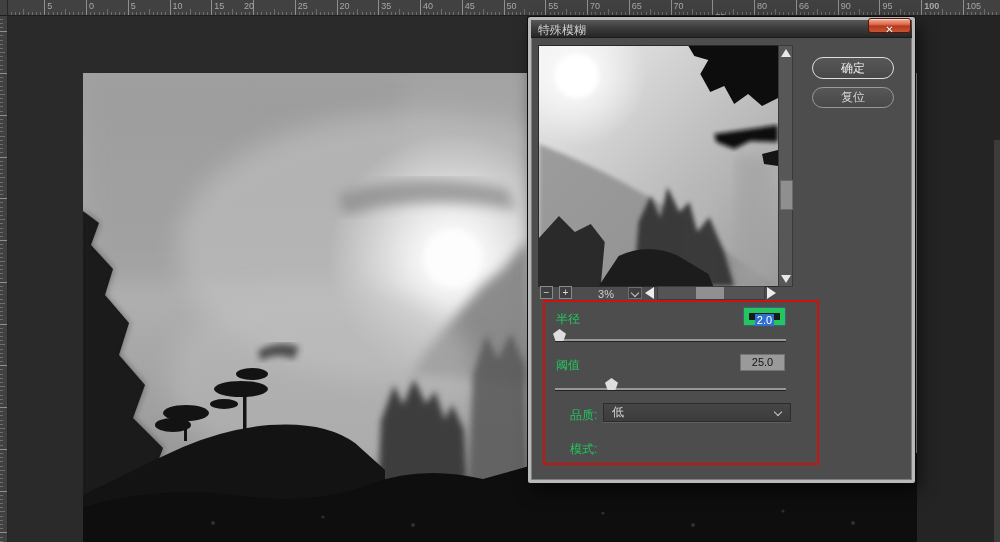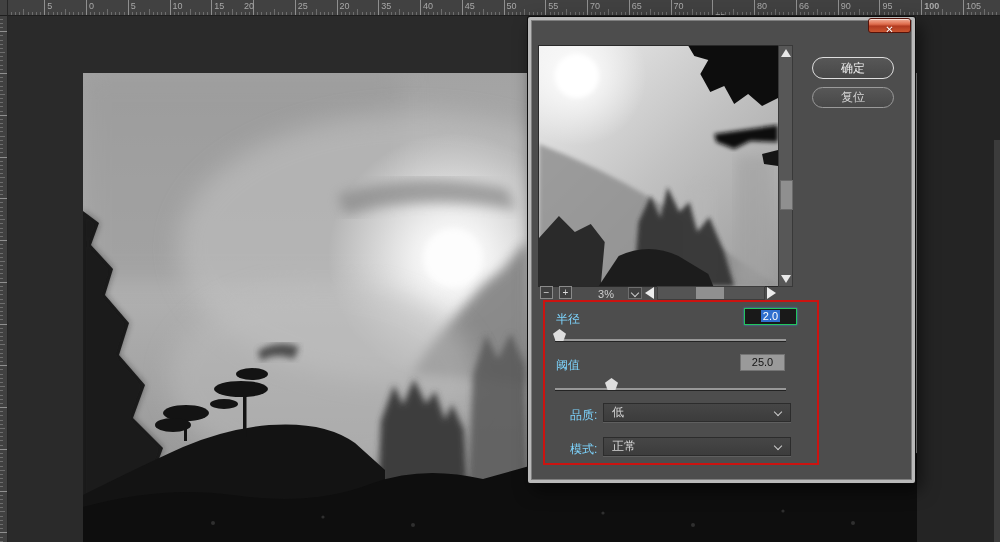--- a/index.html
+++ b/index.html
@@ -69,23 +69,23 @@
   .htrack .thumb{position:absolute;left:38px;top:0;width:28px;height:12px;background:#909090;}
   .hright{position:absolute;left:236px;top:267px;border-top:6px solid transparent;
           border-bottom:6px solid transparent;border-left:9px solid #ececec;cursor:pointer;}
 
   .pill{position:absolute;left:281px;width:82px;background:linear-gradient(#575757,#484848);
         border-radius:11px;color:#ececec;font-size:12px;text-align:center;cursor:pointer;
         box-sizing:border-box;}
   .ok{top:37px;height:22px;line-height:20px;border:1px solid #dedede;}
   .reset{top:67px;height:21px;line-height:19px;border:1px solid #9a9a9a;color:#d6d6d6;}
 
-  .flabel{position:absolute;font-size:12px;color:#7dd3fc;}
+  .flabel{position:absolute;font-size:12px;color:#22c55e;}
   .field{position:absolute;height:17px;box-sizing:border-box;font-size:11px;text-align:center;}
-  .radius-field{left:213px;top:288px;width:53px;background:#191919;border:1px solid #22c55e;
+  .radius-field{left:213px;top:288px;width:41px;background:#191919;border:5px solid #22c55e;
                 box-shadow:0 0 2px #3d7fd4;line-height:15px;}
   .radius-field .sel{background:#2f6fce;color:#fff;padding:0 2px;}
   .threshold-field{left:209px;top:334px;width:45px;background:#9a9a9a;color:#141414;
                    border:1px solid #747474;line-height:15px;}
 
   .slider{position:absolute;left:24px;width:231px;height:15px;cursor:pointer;}
   .slider .track{position:absolute;left:0;right:0;bottom:1px;height:2px;background:#989898;
                  border-bottom:1px solid #232323;}
   .slider .sthumb{position:absolute;bottom:2px;width:13px;height:12px;background:#dedede;
                   clip-path:polygon(50% 0%,100% 40%,80% 100%,20% 100%,0% 40%);
@@ -554,20 +554,23 @@
       <div class="vtick" style="top: 503.832px; width: 3px; background: rgb(109, 109, 109);"></div>
       <div class="vtick" style="top: 508.008px; width: 3px; background: rgb(109, 109, 109);"></div>
       <div class="vtick" style="top: 512.184px; width: 3px; background: rgb(109, 109, 109);"></div>
       <div class="vtick" style="top: 516.36px; width: 8px; background: rgb(143, 143, 143);"></div>
       <div class="vtick" style="top: 520.536px; width: 3px; background: rgb(109, 109, 109);"></div>
       <div class="vtick" style="top: 524.712px; width: 3px; background: rgb(109, 109, 109);"></div>
     </div>
 
   <div class="dialog">
 
+    <div class="titlebar">
+      <span class="title">特殊模糊</span>
+    </div>
     <div class="close-btn">
       <span>✕</span>
     </div>
 
     <div class="preview-frame">
       <svg viewBox="0 0 240 240" preserveAspectRatio="none" aria-hidden="true">
         <defs>
           <linearGradient id="psky" x1="0" y1="0" x2="1" y2="1">
             <stop offset="0" stop-color="#efefef"></stop>
               <stop offset="0.5" stop-color="#c2c2c2"></stop>
@@ -640,21 +643,17 @@
       <div class="sthumb" style="left:50px;"></div>
     </div>
 
     <span class="flabel" style="left:39px;top:387px;">品质:</span>
     <div class="dropdown" style="top:383px;">
       <span>低</span>
       <span class="chev"></span>
     </div>
 
     <span class="flabel" style="left:39px;top:421px;">模式:</span>
-    <div class="dropdown" style="top:417px;">
-      <span>正常</span>
-      <span class="chev"></span>
-    </div>
 
     <div class="annotation" style="border-color: rgb(204, 19, 16);"></div>
   </div>
 
 </div>
 
 </body></html>

